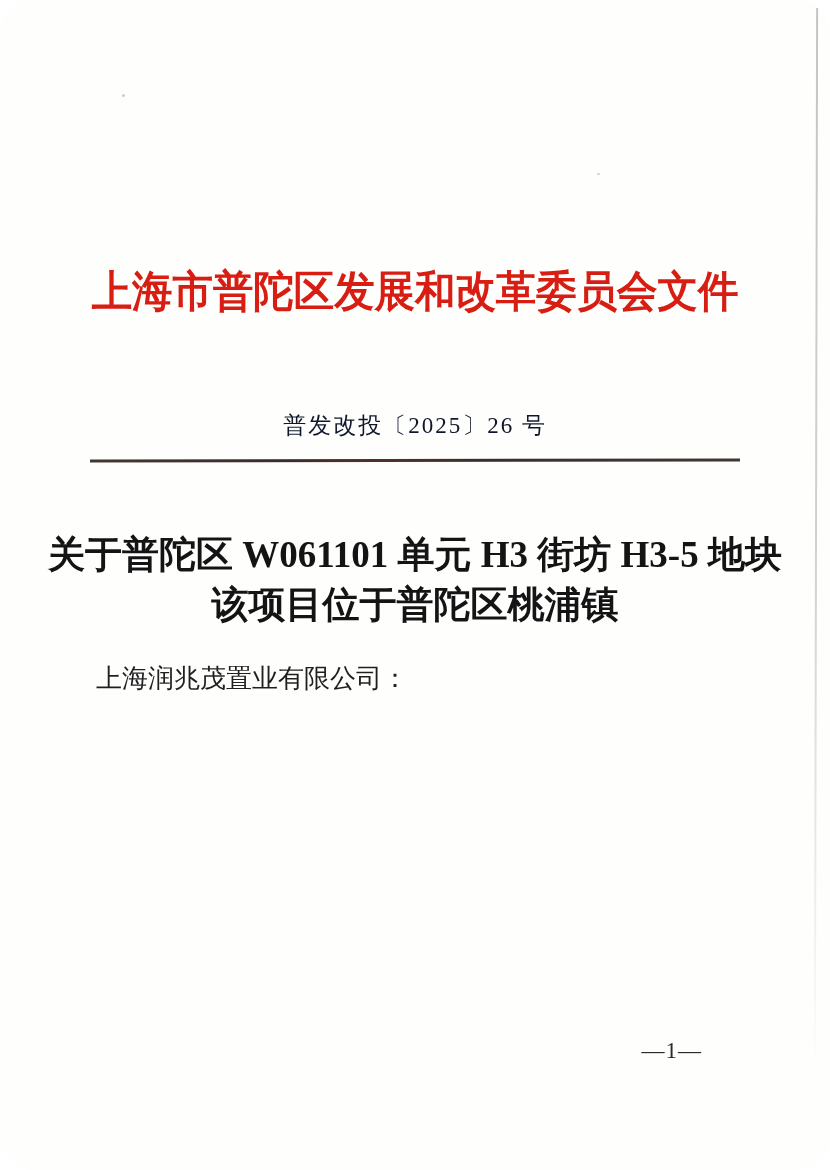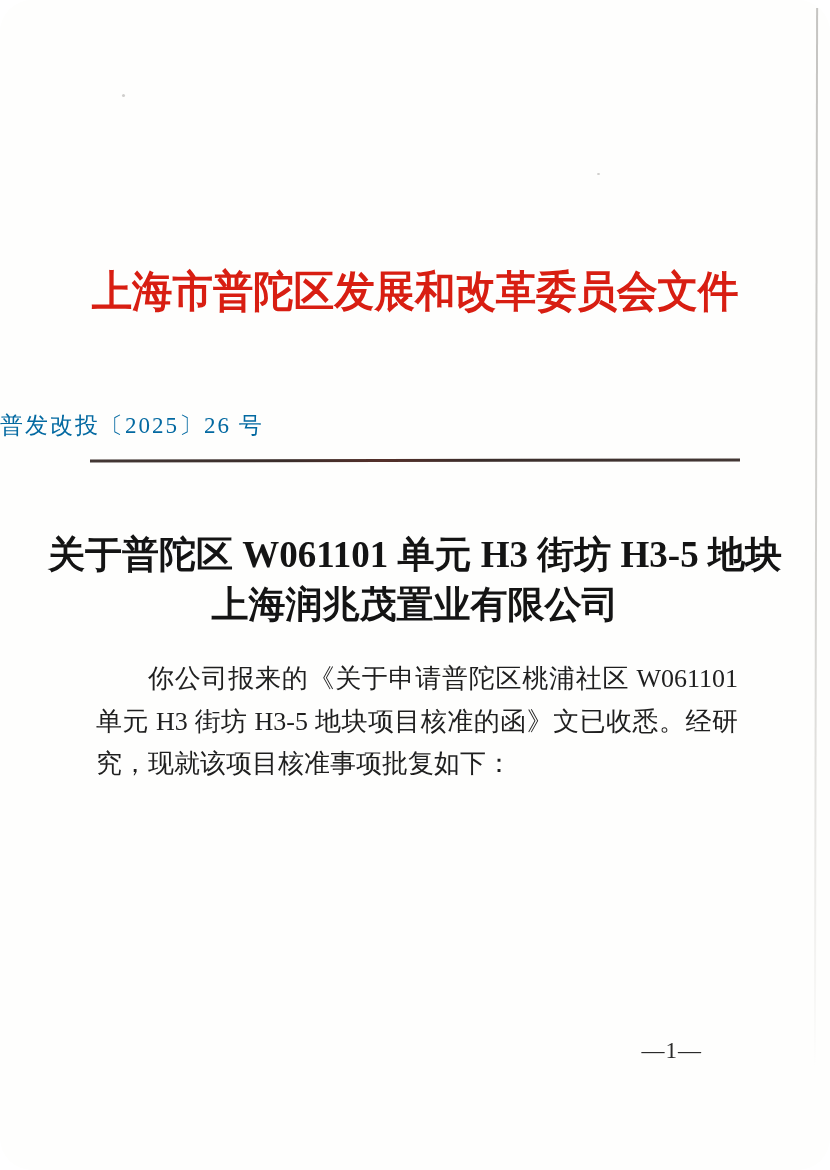--- a/index.html
+++ b/index.html
@@ -33,24 +33,24 @@
     display: inline-block;
     transform: scaleX(0.94);
     transform-origin: center;
   }
   
   .doc-number {
     position: absolute;
     top: 410px;
     left: 0;
     width: 830px;
-    text-align: left;
+    text-align: center;
     font-size: 23px;
     letter-spacing: 2px;
-    color: #0369a1;
+    color: #0f172a;
   }
   
   .rule {
     position: absolute;
     top: 459px;
     left: 90px;
     width: 650px;
     height: 3px;
     background: linear-gradient(90deg, #433734 0%, #3a2d2a 30%, #55302a 45%, #3a2d2a 60%, #433734 100%);
     transform: rotate(-0.08deg);
@@ -128,25 +128,25 @@
   <div class="red-header" style="color: rgb(216, 30, 18);">
     <span class="squeeze">上海市普陀区发展和改革委员会文件</span>
   </div>
 
   <div class="doc-number">普发改投〔2025〕26 号</div>
 
   <div class="rule"></div>
 
   <h1 class="title">
     <span class="tl">关于普陀区 W061101 单元 H3 街坊 H3-5 地块</span>
-    <span class="tl">上海润兆茂置业有限公司</span>
+    <span class="tl">该项目位于普陀区桃浦镇</span>
   </h1>
 
   <div class="body-text">
-    <p class="para">你公司报来的《关于申请普陀区桃浦社区 W061101 单元 H3 街坊 H3-5 地块项目核准的函》文已收悉。经研究，现就该项目核准事项批复如下：</p>
+    <p class="salutation">上海润兆茂置业有限公司：</p>
   </div>
 
   <div class="page-num">—1—</div>
 
   <div class="scan-edge"></div>
   <div class="speck s1"></div>
   <div class="speck s2"></div>
 
 </div>
 

